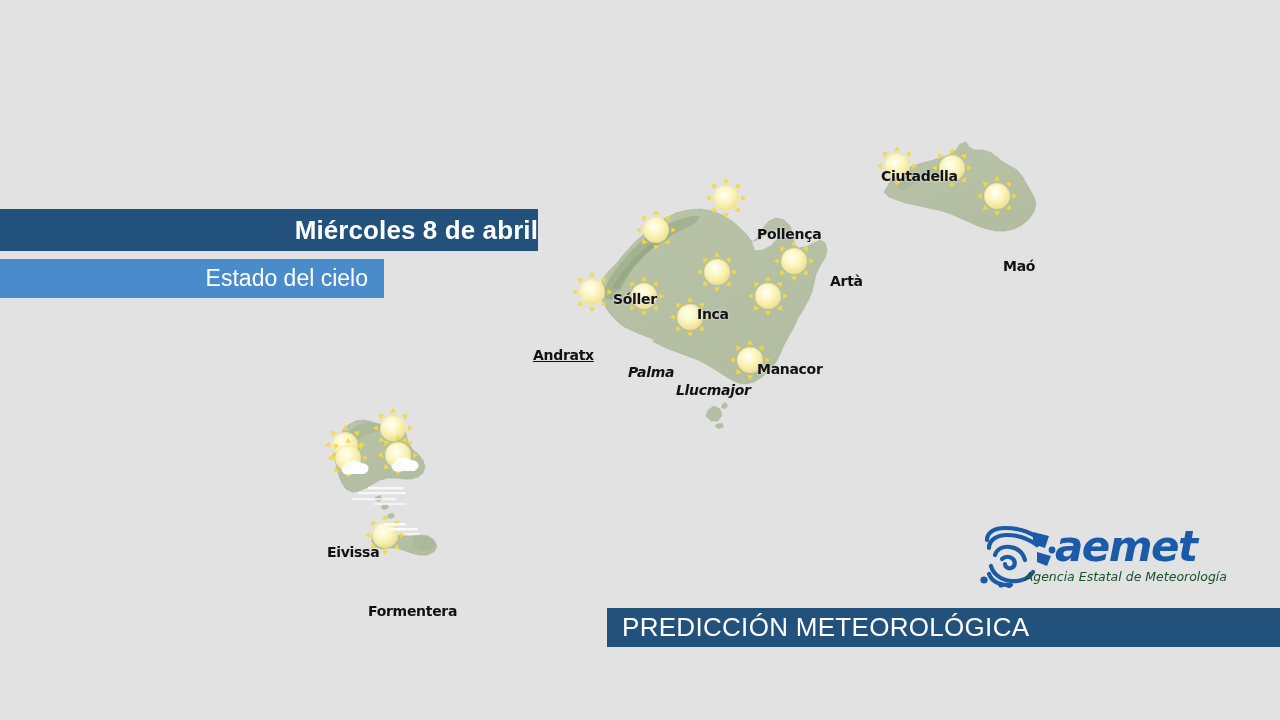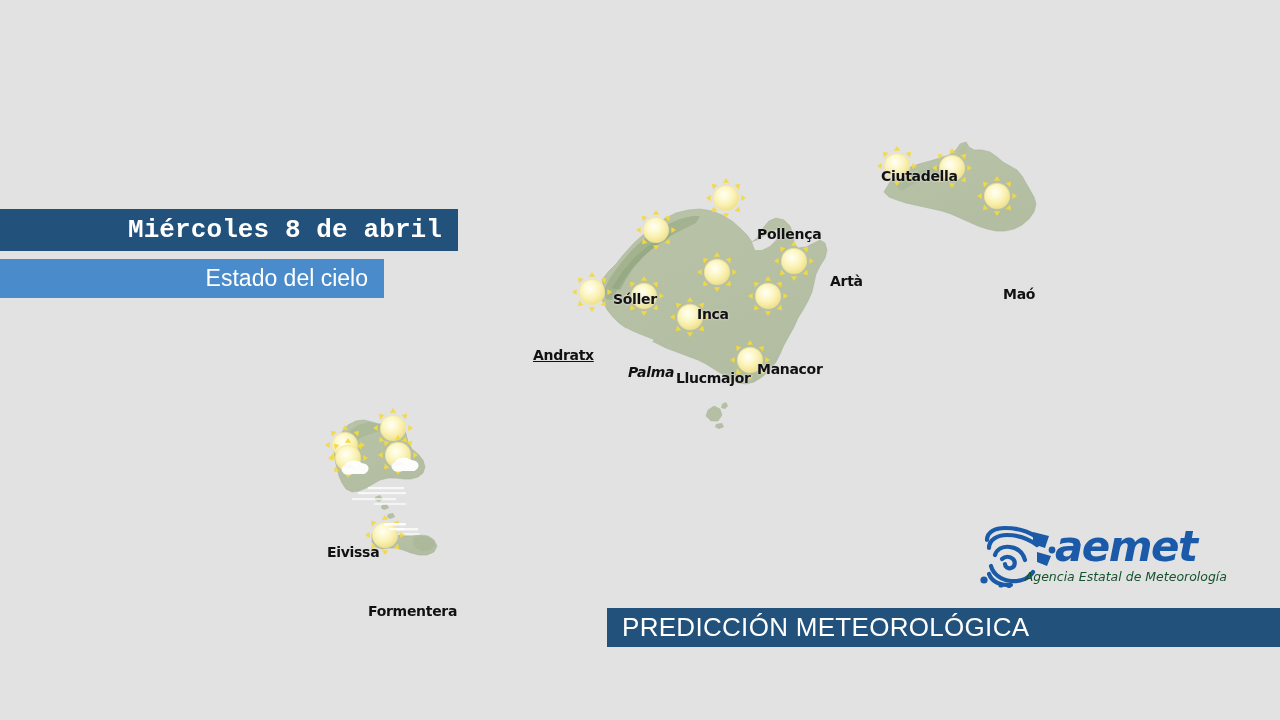--- a/index.html
+++ b/index.html
@@ -27,29 +27,27 @@
   .title-block {
     position: absolute;
     left: 0;
     top: 209px;
     width: 470px;
   }
   .title-bar-main {
     position: absolute;
     left: 0;
     top: 0;
-    width: 458px;
+    width: 538px;
     height: 42px;
     background: #22517c;
     box-sizing: border-box;
     display: flex;
     align-items: center;
     justify-content: flex-end;
-    padding-right: 16px;
-    font-family: Liberation Mono, monospace;
   }
   .title-bar-main span {
     color: #ffffff;
     font-size: 26px;
     font-weight: bold;
     letter-spacing: 0.1px;
     white-space: nowrap;
   }
   .title-bar-sub {
     position: absolute;
@@ -920,28 +918,28 @@
               <stop offset="100%" stop-color="#f0e08d"></stop>
             </radialGradient>
           </defs>
         </svg>
       </div>
     </div>
 
   <div id="city-labels">
       <div class="city-label" style="left: 757px; top: 190px;">Pollença</div>
       <div class="city-label" style="left: 881px; top: 132px;">Ciutadella</div>
-      <div class="city-label" style="left: 1003px; top: 250px;">Maó</div>
+      <div class="city-label" style="left: 1003px; top: 222px;">Maó</div>
       <div class="city-label" style="left: 830px; top: 237px;">Artà</div>
       <div class="city-label" style="left: 613px; top: 255px;">Sóller</div>
       <div class="city-label" style="left: 697px; top: 270px;">Inca</div>
       <div class="city-label" style="left: 533px; top: 311px; text-decoration: underline;">Andratx</div>
       <div class="city-label" style="left: 628px; top: 328px; font-style: italic;">Palma</div>
       <div class="city-label" style="left: 757px; top: 325px;">Manacor</div>
-      <div class="city-label" style="left: 676px; top: 334px;">Llucmajor</div>
+      <div class="city-label" style="left: 676px; top: 346px; font-style: italic;">Llucmajor</div>
       <div class="city-label" style="left: 327px; top: 508px;">Eivissa</div>
       <div class="city-label" style="left: 368px; top: 567px;">Formentera</div>
     </div>
 
   <div class="title-block">
     <div class="title-bar-main">
       <span>Miércoles 8 de abril</span>
     </div>
     <div class="title-bar-sub">
       <span>Estado del cielo</span>

